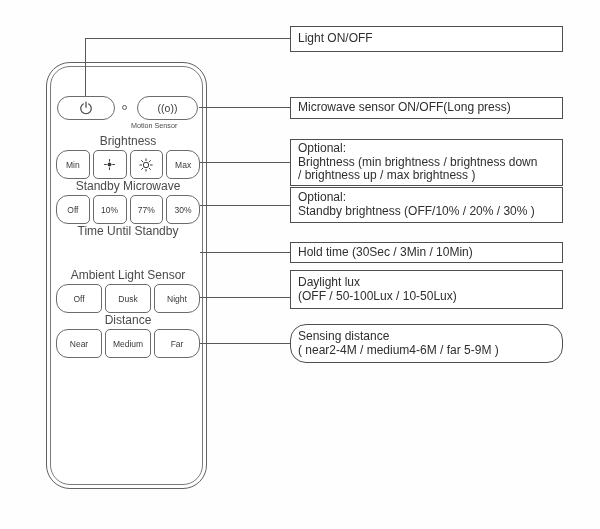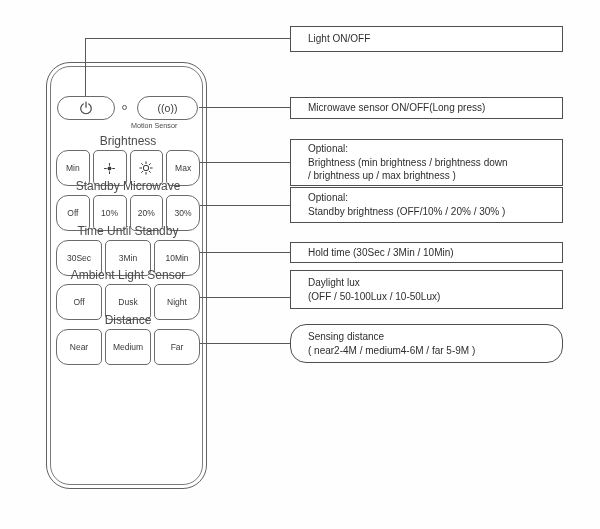--- a/index.html
+++ b/index.html
@@ -17,21 +17,21 @@
     border:1px solid #7a7a7a;border-radius:20px;
   }
   
   .btn{
     border:1.4px solid #6b6b6b;border-radius:5px;background:#fff;
     display:flex;align-items:center;justify-content:center;
     font-size:8.5px;color:#3a3a3a;box-sizing:border-box;padding:0;
   }
   .pill{border-radius:13px;}
   .abs{position:absolute;}
-  .row{position:absolute;left:56px;width:144px;height:36px;display:flex;gap:3px;}
+  .row{position:absolute;left:56px;width:144px;height:29px;display:flex;gap:3px;}
   .row .btn{flex:1;}
   .row .btn:first-child{border-top-left-radius:12px;border-bottom-left-radius:12px;}
   .row .btn:last-child{border-top-right-radius:12px;border-bottom-right-radius:12px;}
   .sec-label{
     position:absolute;left:56px;width:144px;text-align:center;
     font-size:12px;color:#4a4a4a;line-height:10px;
   }
   .motion-label{
     position:absolute;left:131px;top:121px;width:74px;
     font-size:7.2px;color:#4a4a4a;
@@ -39,21 +39,21 @@
   .led{
     position:absolute;left:122px;top:105px;width:5px;height:5px;
     border:1px solid #5a5a5a;border-radius:50%;box-sizing:border-box;background:#fff;
   }
   .motion-glyph{font-size:10.5px;color:#3a3a3a;letter-spacing:0;}
   
   .callout{
     position:absolute;left:290px;width:273px;box-sizing:border-box;
     border:1px solid #4f4f4f;background:#fff;
     display:flex;flex-direction:column;justify-content:center;
-    padding:2px 17px;font-size:10px;line-height:13.6px;color:#2e2e2e;
+    padding:2px 7px;font-size:12px;line-height:13.6px;color:#2e2e2e;
   }
   .callout .ln{white-space:nowrap;}
   
   .hline{position:absolute;height:1.2px;background:#585858;}
   .vline{position:absolute;width:1.2px;background:#585858;}
   .icon{display:flex;align-items:center;justify-content:center;}
 </style>
 </head>
 <body>
 
@@ -112,30 +112,25 @@
         </svg>
       </span>
     </button>
     <button class="btn">Max</button>
   </div>
 
   <div class="sec-label" style="top:181px;">Standby Microwave</div>
   <div class="row" style="top:195px;">
     <button class="btn">Off</button>
     <button class="btn">10%</button>
-    <button class="btn">20%</button>
+    <button class="btn">77%</button>
     <button class="btn">30%</button>
   </div>
 
   <div class="sec-label" style="top:226px;">Time Until Standby</div>
-  <div class="row" style="top:240px;">
-    <button class="btn">30Sec</button>
-    <button class="btn">3Min</button>
-    <button class="btn">10Min</button>
-  </div>
 
   <div class="sec-label" style="top:270px;text-align:center;">Ambient Light Sensor</div>
   <div class="row" style="top:284px;">
     <button class="btn">Off</button>
     <button class="btn">Dusk</button>
     <button class="btn">Night</button>
   </div>
 
   <div class="sec-label" style="top:315px;">Distance</div>
   <div class="row" style="top:329px;">

